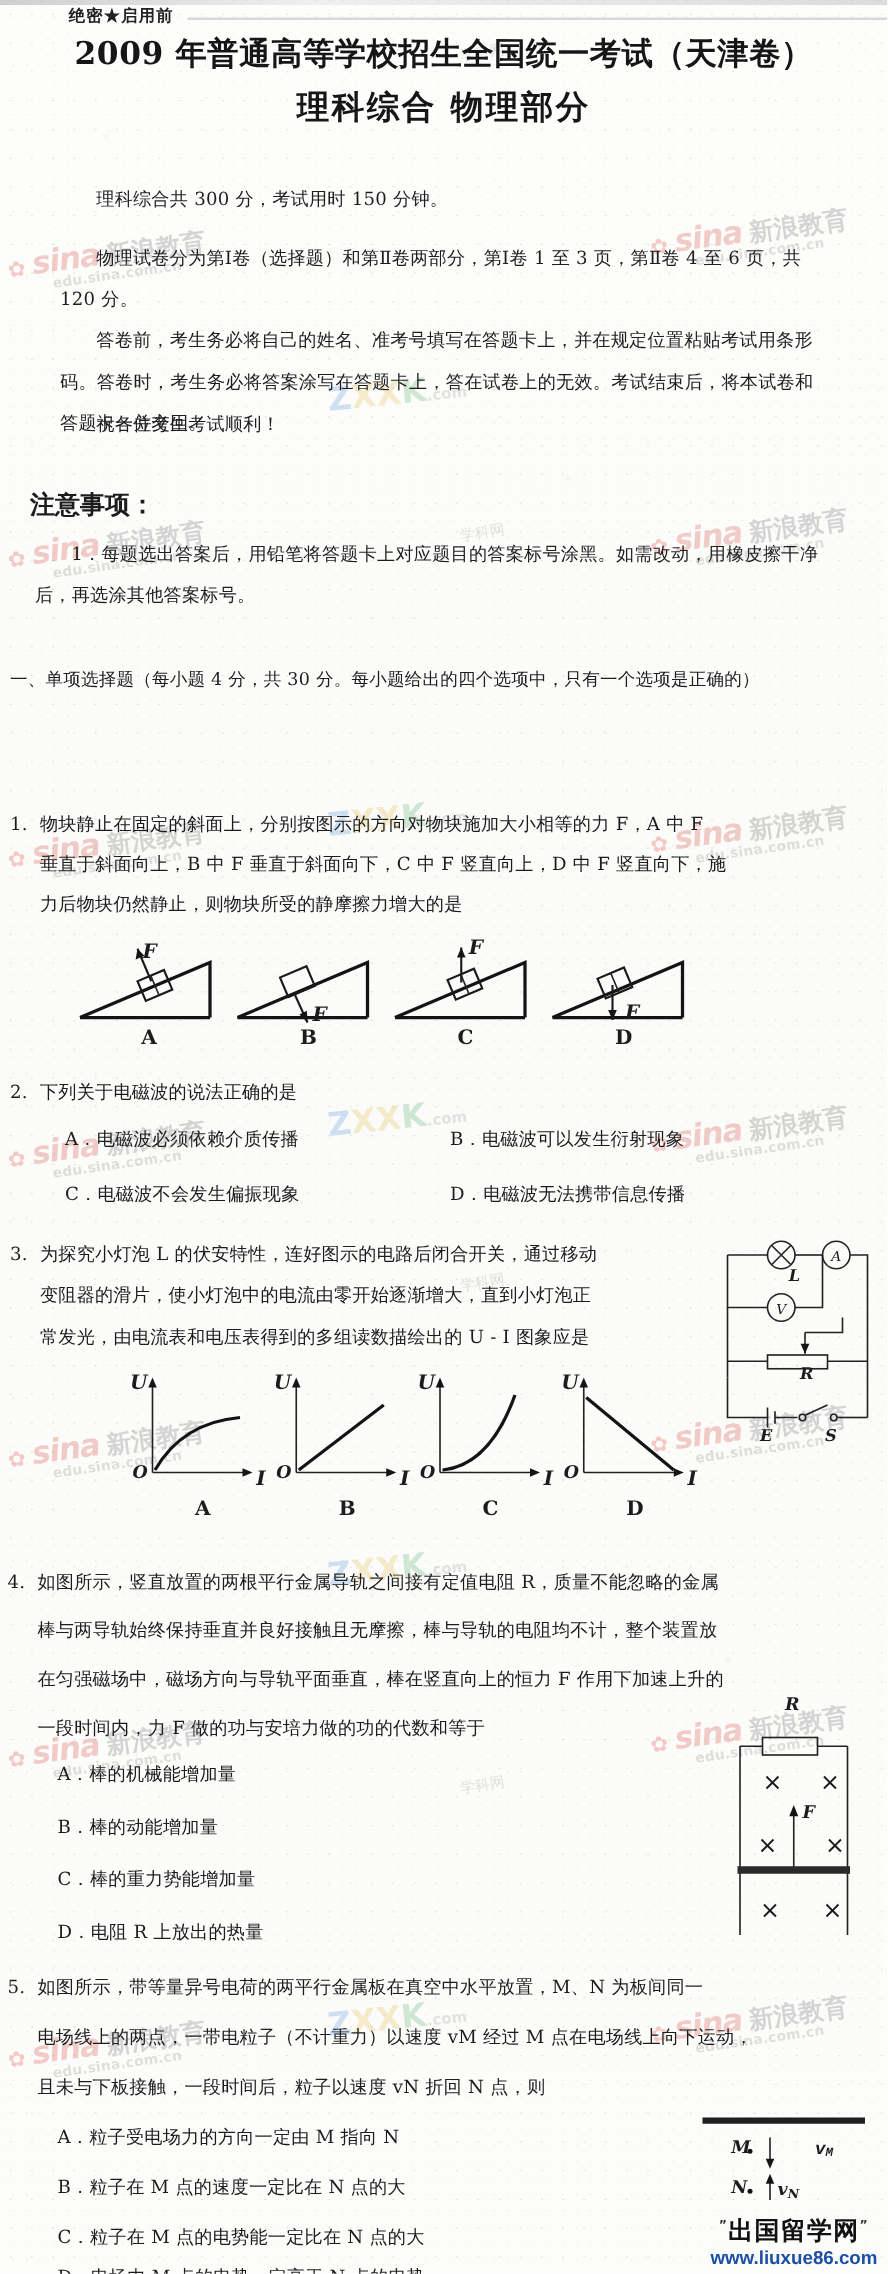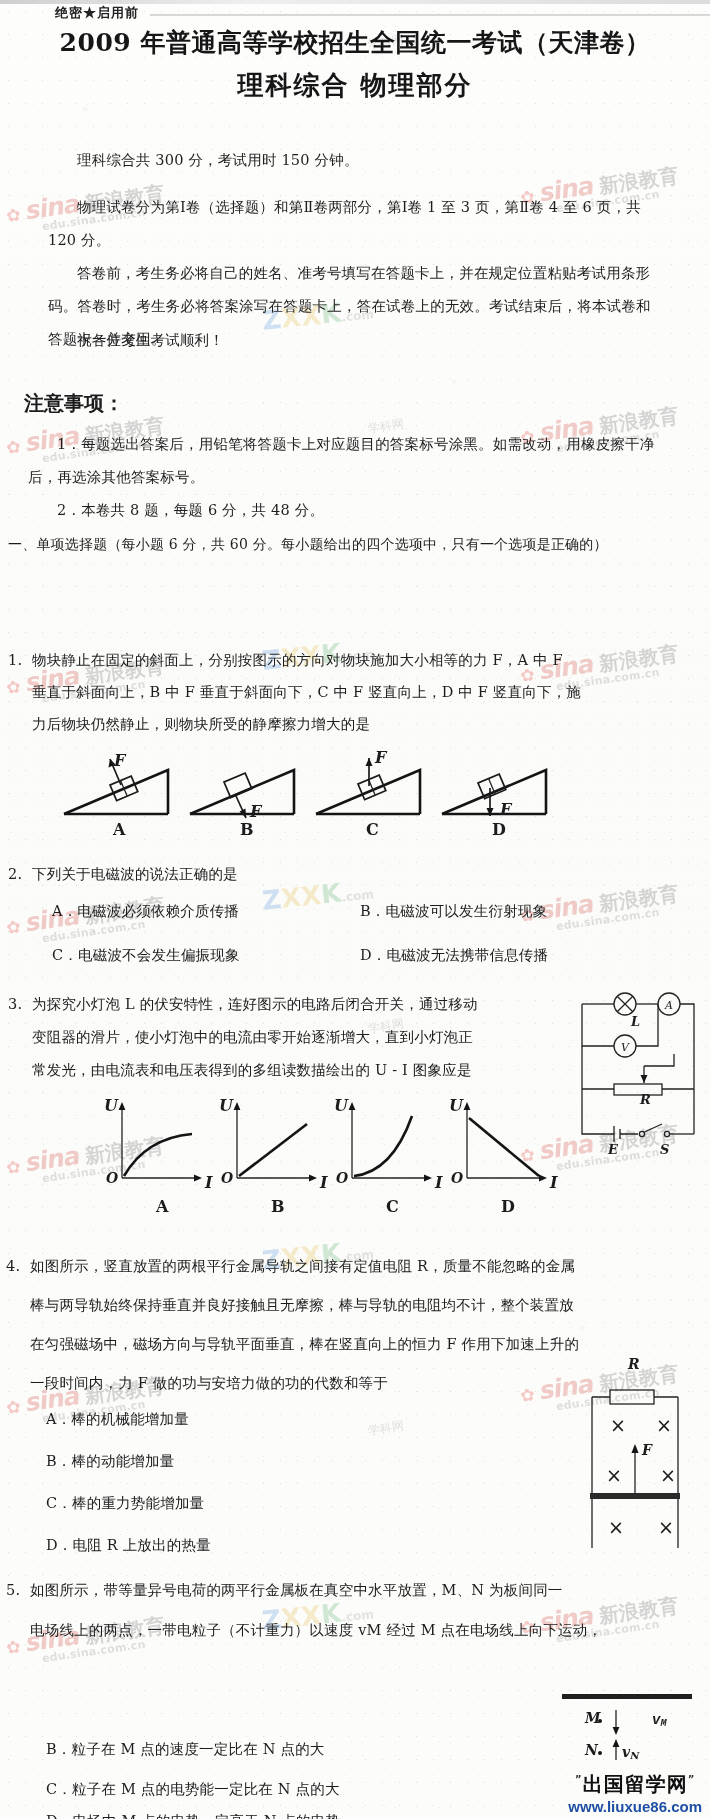--- a/index.html
+++ b/index.html
@@ -208,22 +208,21 @@
   <div class="title1">2009 年普通高等学校招生全国统一考试（天津卷）</div>
   <div class="title2">理科综合 物理部分</div>
 
   <div class="para ind" style="left:48px;top:128px;width:614px;">理科综合共 300 分，考试用时 150 分钟。</div>
   <div class="para ind" style="left:48px;top:175px;width:614px;">物理试卷分为第Ⅰ卷（选择题）和第Ⅱ卷两部分，第Ⅰ卷 1 至 3 页，第Ⅱ卷 4 至 6 页，共 120 分。</div>
   <div class="para ind" style="left:48px;top:241px;width:614px;">答卷前，考生务必将自己的姓名、准考号填写在答题卡上，并在规定位置粘贴考试用条形码。答卷时，考生务必将答案涂写在答题卡上，答在试卷上的无效。考试结束后，将本试卷和答题卡一并交回。</div>
   <div class="para ind" style="left:48px;top:308px;width:614px;">祝各位考生考试顺利！</div>
 
   <div class="zhuyi">注意事项：</div>
   <div class="para ind" style="left:28px;top:412px;width:652px;">1．每题选出答案后，用铅笔将答题卡上对应题目的答案标号涂黑。如需改动，用橡皮擦干净后，再选涂其他答案标号。</div>
-  <div class="para ind" style="left:28px;top:478px;width:652px;">2．本卷共 8 题，每题 6 分，共 48 分。</div>
-  <div class="para" style="left:8px;top:512px;width:700px;font-size:14px;">一、单项选择题（每小题 6 分，共 60 分。每小题给出的四个选项中，只有一个选项是正确的）</div>
+  <div class="para" style="left:8px;top:512px;width:700px;font-size:14px;">一、单项选择题（每小题 4 分，共 30 分。每小题给出的四个选项中，只有一个选项是正确的）</div>
 
   <div class="qnum" style="left:8px;top:644px;width:694px;">1.</div>
   <div class="qnum" style="left:32px;top:644px;width:672px;">物块静止在固定的斜面上，分别按图示的方向对物块施加大小相等的力 F，A 中 F</div>
   <div class="qnum" style="left:32px;top:676px;width:672px;">垂直于斜面向上，B 中 F 垂直于斜面向下，C 中 F 竖直向上，D 中 F 竖直向下，施</div>
   <div class="qnum" style="left:32px;top:708px;width:672px;">力后物块仍然静止，则物块所受的静摩擦力增大的是</div>
 
   <div class="fig" style="left:58px;top:752px;">
     <svg width="125" height="68" viewBox="0 0 125 68">
       <path class="thick" d="M6 62 L110 62"></path>
       <path class="thick" d="M6 62 L110 18 L110 62"></path>
@@ -414,20 +413,22 @@
       <text x="30" y="158" font-size="19" font-family="DejaVu Sans, sans-serif" fill="#1a1a1a">×</text>
       <text x="80" y="158" font-size="19" font-family="DejaVu Sans, sans-serif" fill="#1a1a1a">×</text>
     </svg>
   </div>
   <div class="lbl it" style="left:628px;top:1356px;font-size:14px;">R</div>
   <div class="lbl it" style="left:642px;top:1442px;font-size:14px;">F</div>
 
   <div class="qnum" style="left:6px;top:1574px;">5.</div>
   <div class="qnum" style="left:30px;top:1574px;width:676px;">如图所示，带等量异号电荷的两平行金属板在真空中水平放置，M、N 为板间同一</div>
   <div class="qnum" style="left:30px;top:1614px;width:676px;">电场线上的两点，一带电粒子（不计重力）以速度 vM 经过 M 点在电场线上向下运动，</div>
+  <div class="qnum" style="left:30px;top:1654px;width:676px;">且未与下板接触，一段时间后，粒子以速度 vN 折回 N 点，则</div>
+  <div class="opt" style="left:46px;top:1700px;">A．粒子受电场力的方向一定由 M 指向 N</div>
   <div class="opt" style="left:46px;top:1740px;">B．粒子在 M 点的速度一定比在 N 点的大</div>
   <div class="opt" style="left:46px;top:1780px;">C．粒子在 M 点的电势能一定比在 N 点的大</div>
   <div class="opt" style="left:46px;top:1812px;">D．电场中 M 点的电势一定高于 N 点的电势</div>
 
   <div class="fig" style="left:552px;top:1690px;">
     <svg width="150" height="72" viewBox="0 0 150 72">
       <rect x="10" y="4" width="130" height="5" fill="#1f1f1f"></rect>
       <circle cx="48" cy="31" r="2" fill="#151515"></circle>
       <path class="thin" d="M64 20 L64 42"></path>
       <path d="M64 45 L60.6 37 L67.4 37 Z" fill="#151515"></path>

